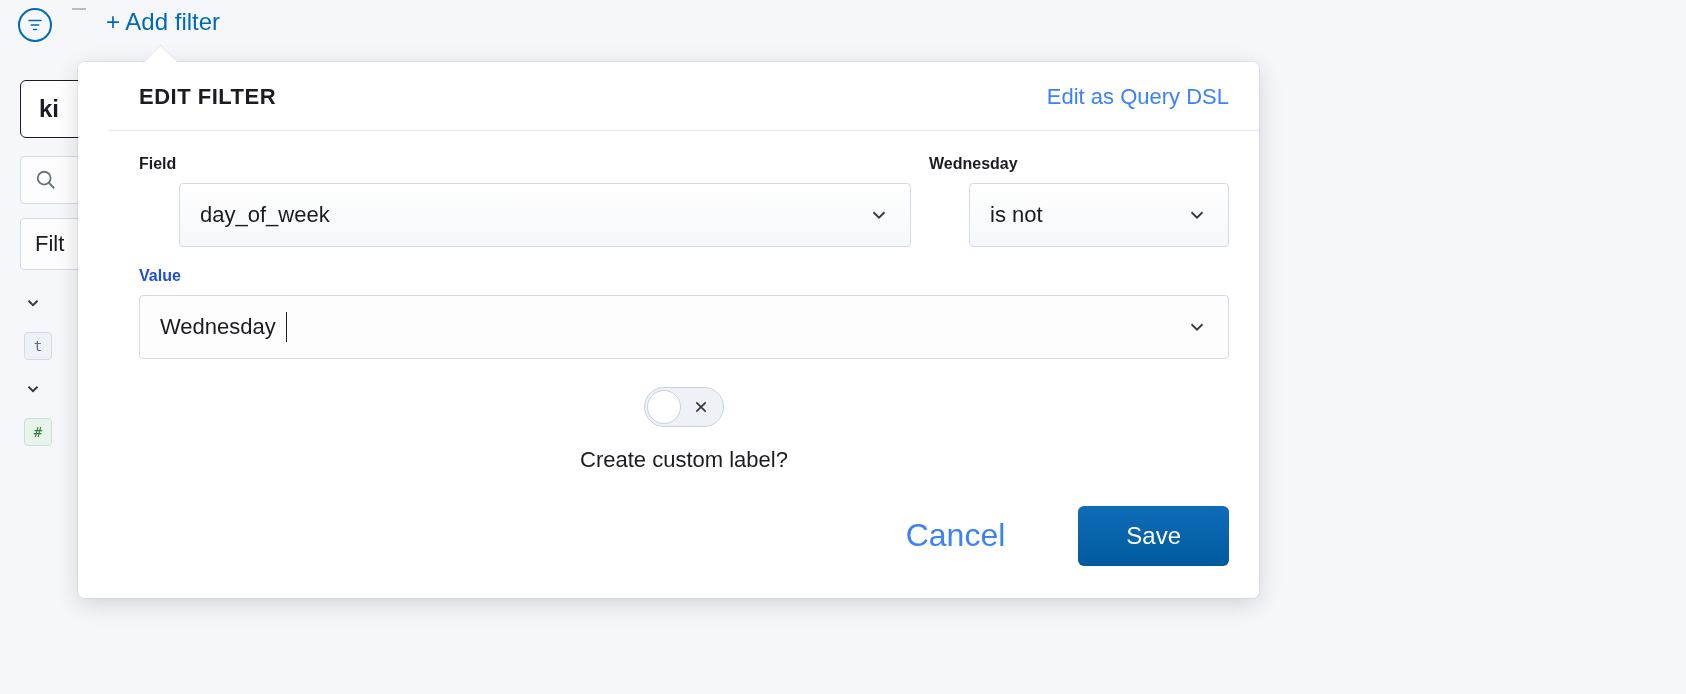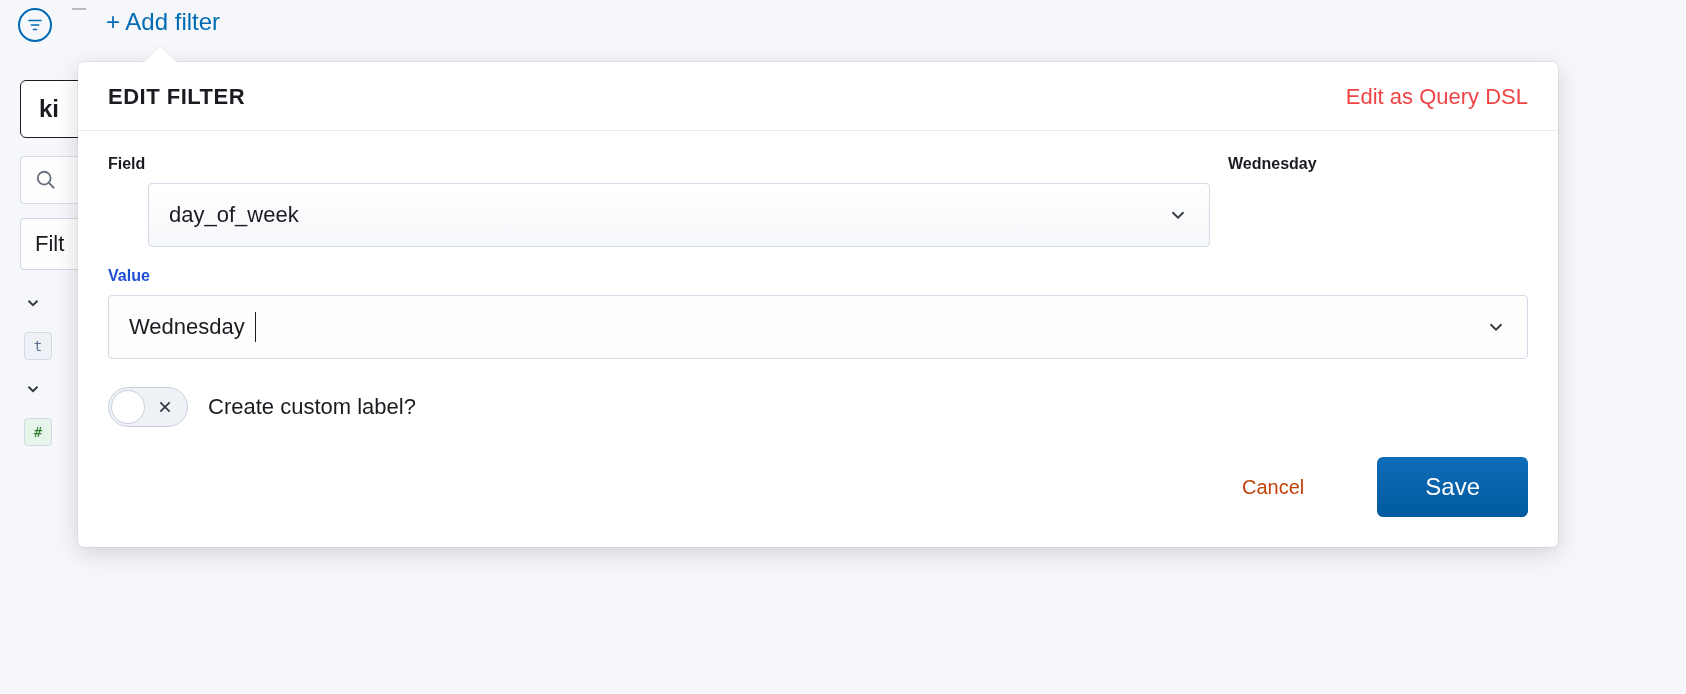--- a/index.html
+++ b/index.html
@@ -76,25 +76,26 @@
     font-family: monospace;
     margin: 10px 4px;
   }
   .badge-t { background: #eef2f7; color: #5a6b8c; }
   .badge-h { background: #e6f4ea; color: #2e7d32; }
 
   .popover {
     position: absolute;
     top: 62px;
     left: 78px;
-    width: 1480px;
+    width: 1181px;
     background: #fff;
     border-radius: 6px;
     box-shadow: 0 6px 24px rgba(0,0,0,.15), 0 0 0 1px rgba(0,0,0,.05);
     z-index: 100;
+    padding-left: 31px;
   }
   .popover::before {
     content: "";
     position: absolute;
     top: -12px;
     left: 70px;
     width: 24px; height: 24px;
     background: #fff;
     transform: rotate(45deg);
     border-top: 1px solid rgba(0,0,0,.08);
@@ -106,21 +107,21 @@
     align-items: center;
     padding: 22px 30px 20px 30px;
     border-bottom: 1px solid #e6ebf2;
   }
   .popover-title {
     font-size: 22px;
     font-weight: 700;
     letter-spacing: .5px;
   }
   .query-dsl-link {
-    color: #ef4444;
+    color: #3b82f6;
     font-size: 22px;
     cursor: pointer;
   }
   .popover-body {
     padding: 24px 30px 30px 30px;
   }
   .row {
     display: flex;
     gap: 18px;
     margin-bottom: 20px;
@@ -168,20 +169,21 @@
     gap: 10px;
   }
   .caret {
     width: 1.5px; height: 30px; background: #1a1c21;
   }
   .toggle-row {
     display: flex;
     align-items: center;
     gap: 20px;
     margin-bottom: 30px;
+    flex-direction: column;
   }
   .toggle {
     width: 80px; height: 40px;
     border-radius: 20px;
     border: 1px solid #c9d0dc;
     background: #eef1f6;
     position: relative;
     cursor: pointer;
     display: flex;
     align-items: center;
@@ -198,22 +200,22 @@
   }
   .toggle-x { color: #343741; z-index: 1; }
   .toggle-label { font-size: 22px; color: #1a1c21; }
   .footer {
     display: flex;
     justify-content: flex-end;
     align-items: center;
     gap: 28px;
   }
   .btn-cancel {
-    color: #c2410c;
-    font-size: 20px;
+    color: #3b82f6;
+    font-size: 32px;
     cursor: pointer;
     padding: 14px 12px;
   }
   .btn-save {
     background: #005a9e;
     background-image: linear-gradient(#0f6cb8, #005a9e);
     color: #fff;
     font-size: 24px;
     padding: 16px 48px;
     border-radius: 6px;
@@ -275,20 +277,28 @@
           <span>day_of_week</span>
           <span class="chev">
             <svg width="22" height="22" viewBox="0 0 24 24" fill="none" stroke="#343741" stroke-width="2">
                 <polyline points="6 9 12 15 18 9"></polyline>
               </svg>
           </span>
         </div>
       </div>
       <div class="col-op">
         <div class="label">Wednesday</div>
+        <div class="select-like">
+          <span>is not</span>
+          <span class="chev">
+            <svg width="22" height="22" viewBox="0 0 24 24" fill="none" stroke="#343741" stroke-width="2">
+                <polyline points="6 9 12 15 18 9"></polyline>
+              </svg>
+          </span>
+        </div>
       </div>
     </div>
 
     <div class="label label-active">Value</div>
     <div class="value-box">
       <span class="value-text">
         <span>Wednesday</span>
         <span class="caret"></span>
       </span>
       <span class="chev">

